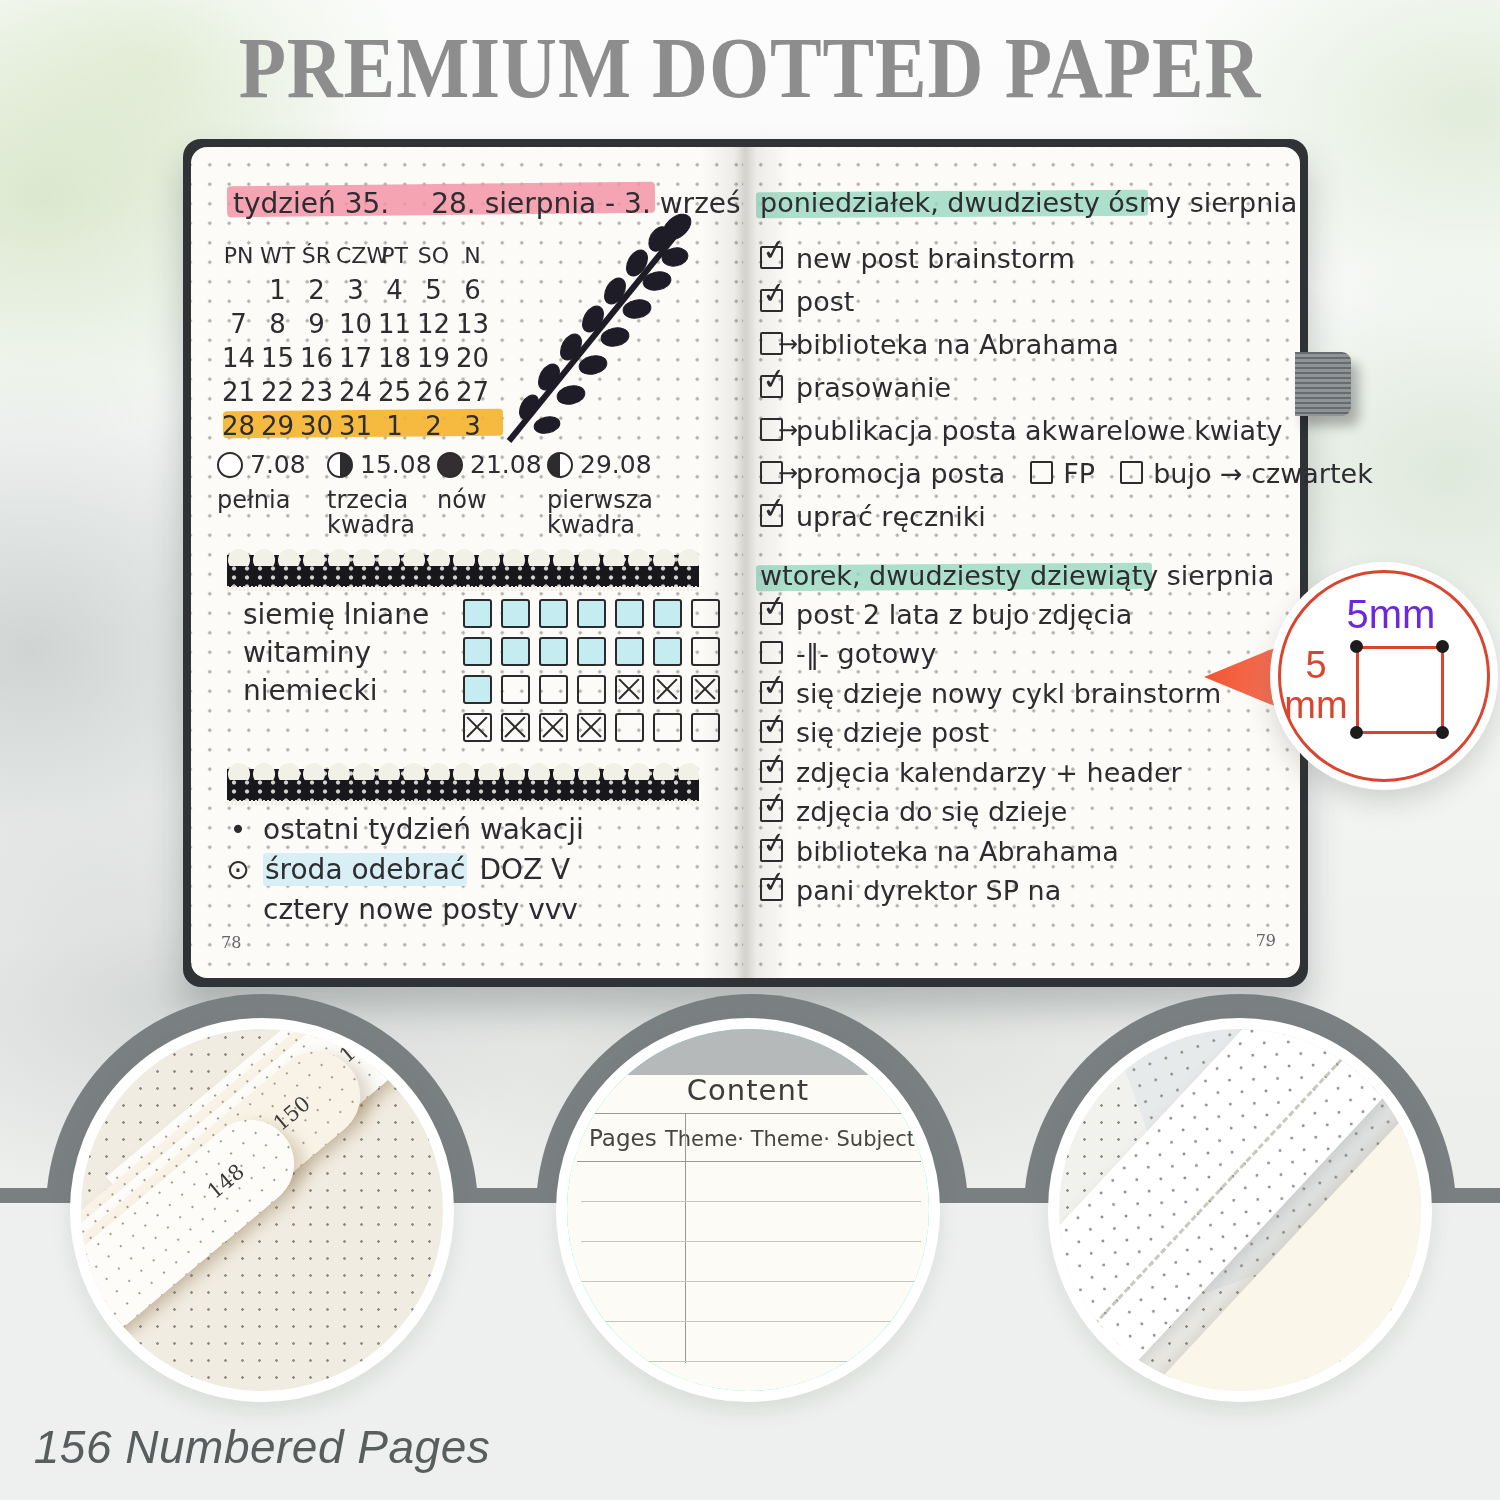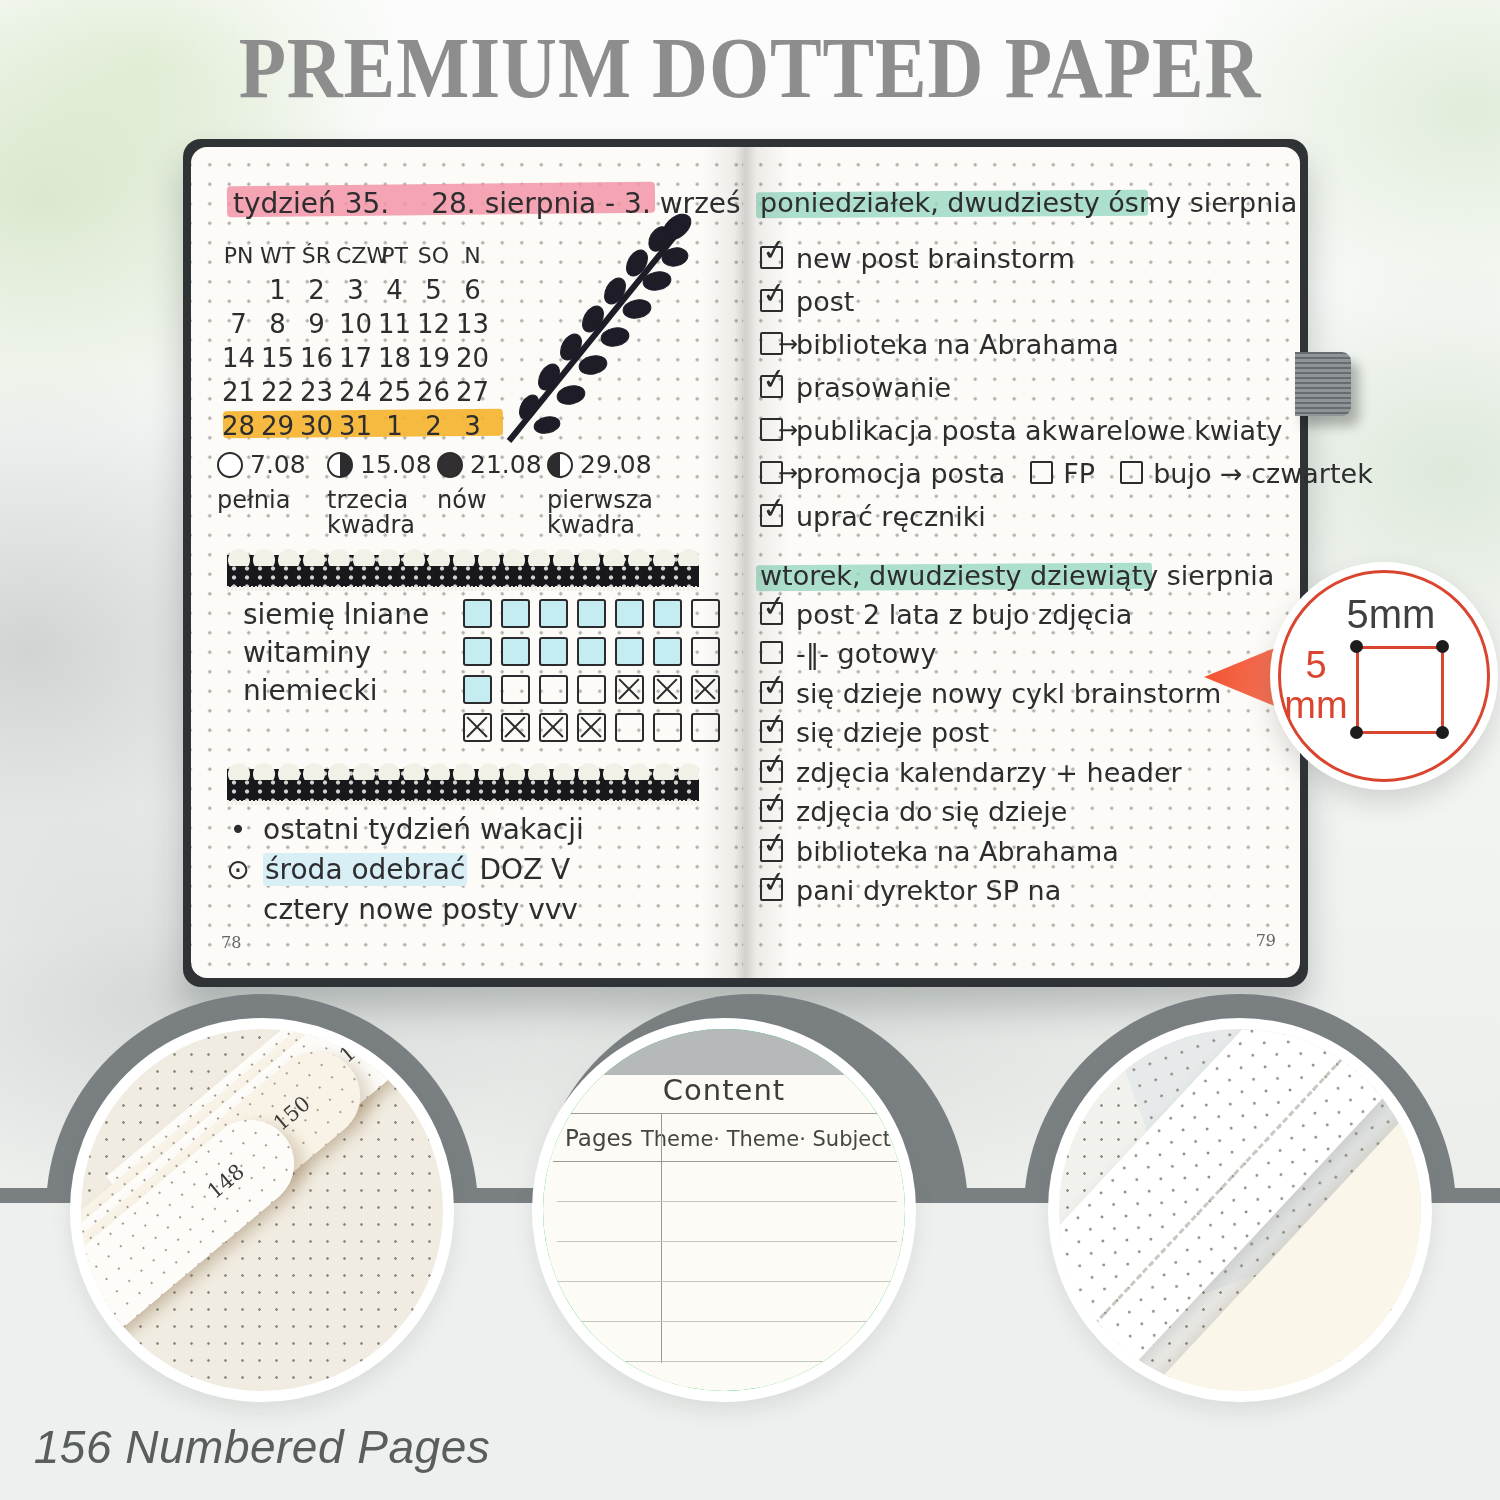--- a/index.html
+++ b/index.html
@@ -83,21 +83,21 @@
   .cb.migrated::after{content:"→";position:absolute;right:-17px;top:-4px;font-size:24px;color:#2c2c2e;}
   .todo .xtra{display:flex;gap:10px;margin-left:12px;align-items:flex-start;}
   
   .fern{position:absolute;left:300px;top:58px;width:210px;height:250px;}
   
   .callout-arrow{position:absolute;left:1204px;top:645px;width:78px;height:64px;
     clip-path:polygon(0 50%,100% 0,100% 100%);background:linear-gradient(100deg,#f2522f,#f4765b);}
   .callout{position:absolute;left:1270px;top:562px;width:228px;height:228px;border-radius:50%;
     background:#fff;box-shadow:0 12px 26px rgba(60,60,60,.18);}
   .callout::before{content:"";position:absolute;inset:8px;border:3.5px solid #d9452e;border-radius:50%;}
-  .co-top{position:absolute;left:56px;top:30px;width:130px;text-align:center;color:#404040;font-size:40px;}
+  .co-top{position:absolute;left:56px;top:30px;width:130px;text-align:center;color:#6d28d9;font-size:40px;}
   .co-side{position:absolute;left:14px;top:84px;width:64px;text-align:center;color:#d9452e;font-size:38px;line-height:1.05;}
   .co-square{position:absolute;left:86px;top:84px;width:88px;height:88px;border:3px solid #d9452e;box-sizing:border-box;}
   .co-dot{position:absolute;width:13px;height:13px;border-radius:50%;background:#1c1c1c;}
   
   .ring{position:absolute;width:432px;height:432px;border-radius:50%;background:#7a7f82;top:994px;}
   .divider-bar{position:absolute;left:0;top:1188px;width:1500px;height:17px;background:#7a7f82;}
   .bottom-bg{position:absolute;left:0;top:1203px;width:1500px;height:297px;background:#edf0ee;}
   .fcircle{position:absolute;top:1018px;width:384px;height:384px;border-radius:50%;border:11px solid #fff;
     box-sizing:border-box;overflow:hidden;background:#f1ece1;box-shadow:0 10px 20px rgba(90,95,90,.12);}
   .caption{position:absolute;top:1420px;width:520px;text-align:center;font-size:46px;color:#585d5d;letter-spacing:.5px;}
@@ -413,21 +413,21 @@
       <span class="fan-num">152</span>
     </div>
     <div class="fan-page" style="left:-208px;top:168px;background-color:#f9f3e7;">
       <span class="fan-num">150</span>
     </div>
     <div class="fan-page" style="left:-274px;top:236px;background-color:#fdfcf9;">
       <span class="fan-num">148</span>
     </div>
   </div>
 
-  <div class="fcircle" style="left:532px;background:#22c55e;">
+  <div class="fcircle" style="left:556px;background:#5eead4;">
     <div class="mid-top"></div>
     <div class="mid-page"></div>
     <div class="mid-title">Content</div>
     <div class="mid-rule" style="top:84px;"></div>
     <div class="mid-colL">Pages</div>
     <div class="mid-colR">Theme·   Theme·   Subject</div>
     <div class="mid-rule" style="top:132px;"></div>
     <div class="mid-vline"></div>
     <div class="mid-line" style="top:172px;"></div>
     <div class="mid-line" style="top:212px;"></div>

